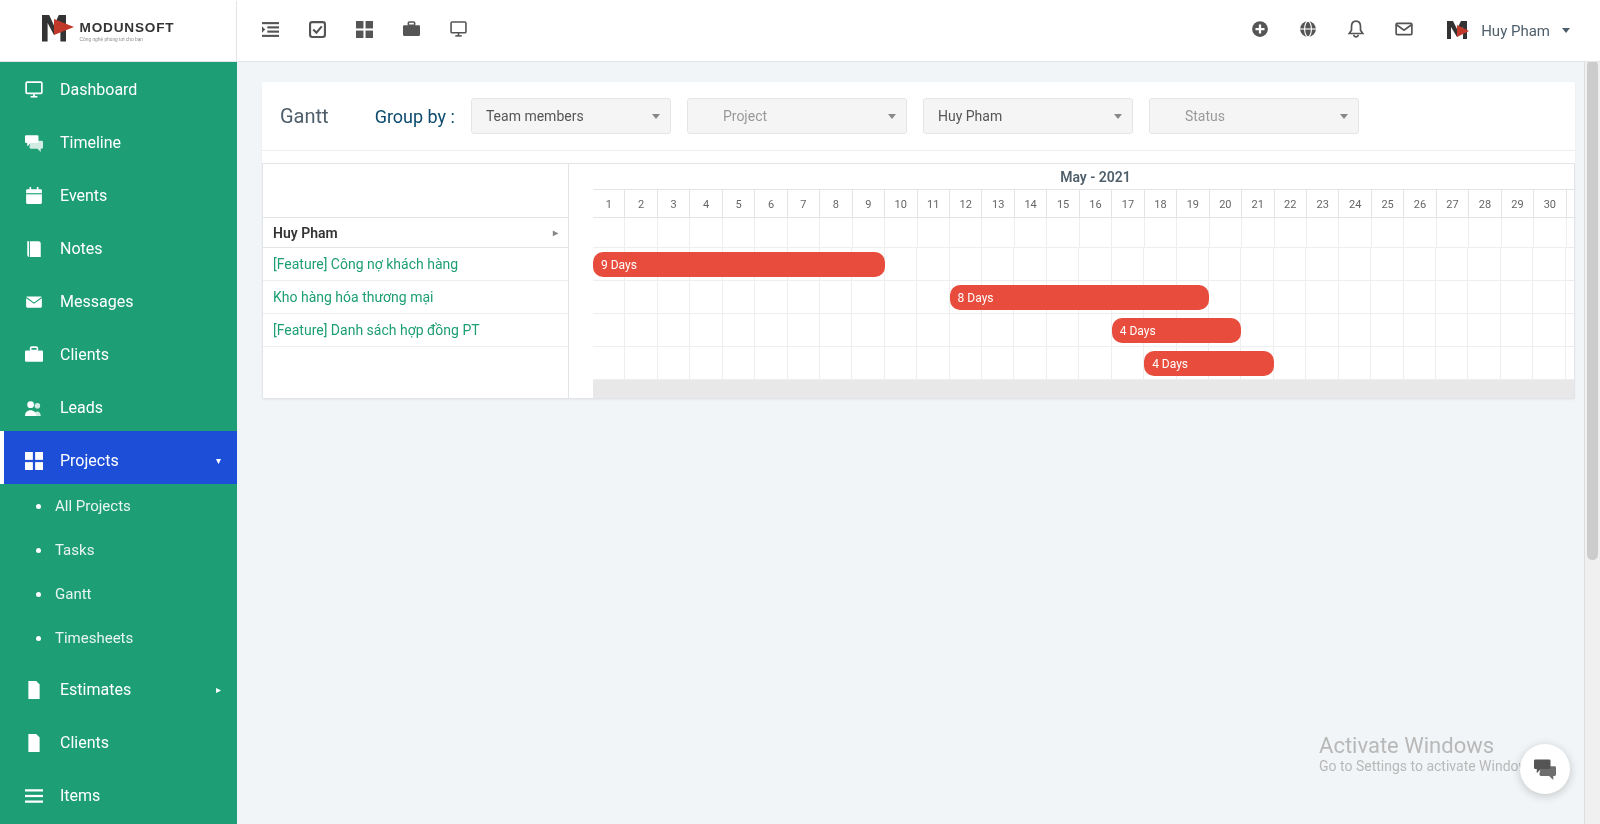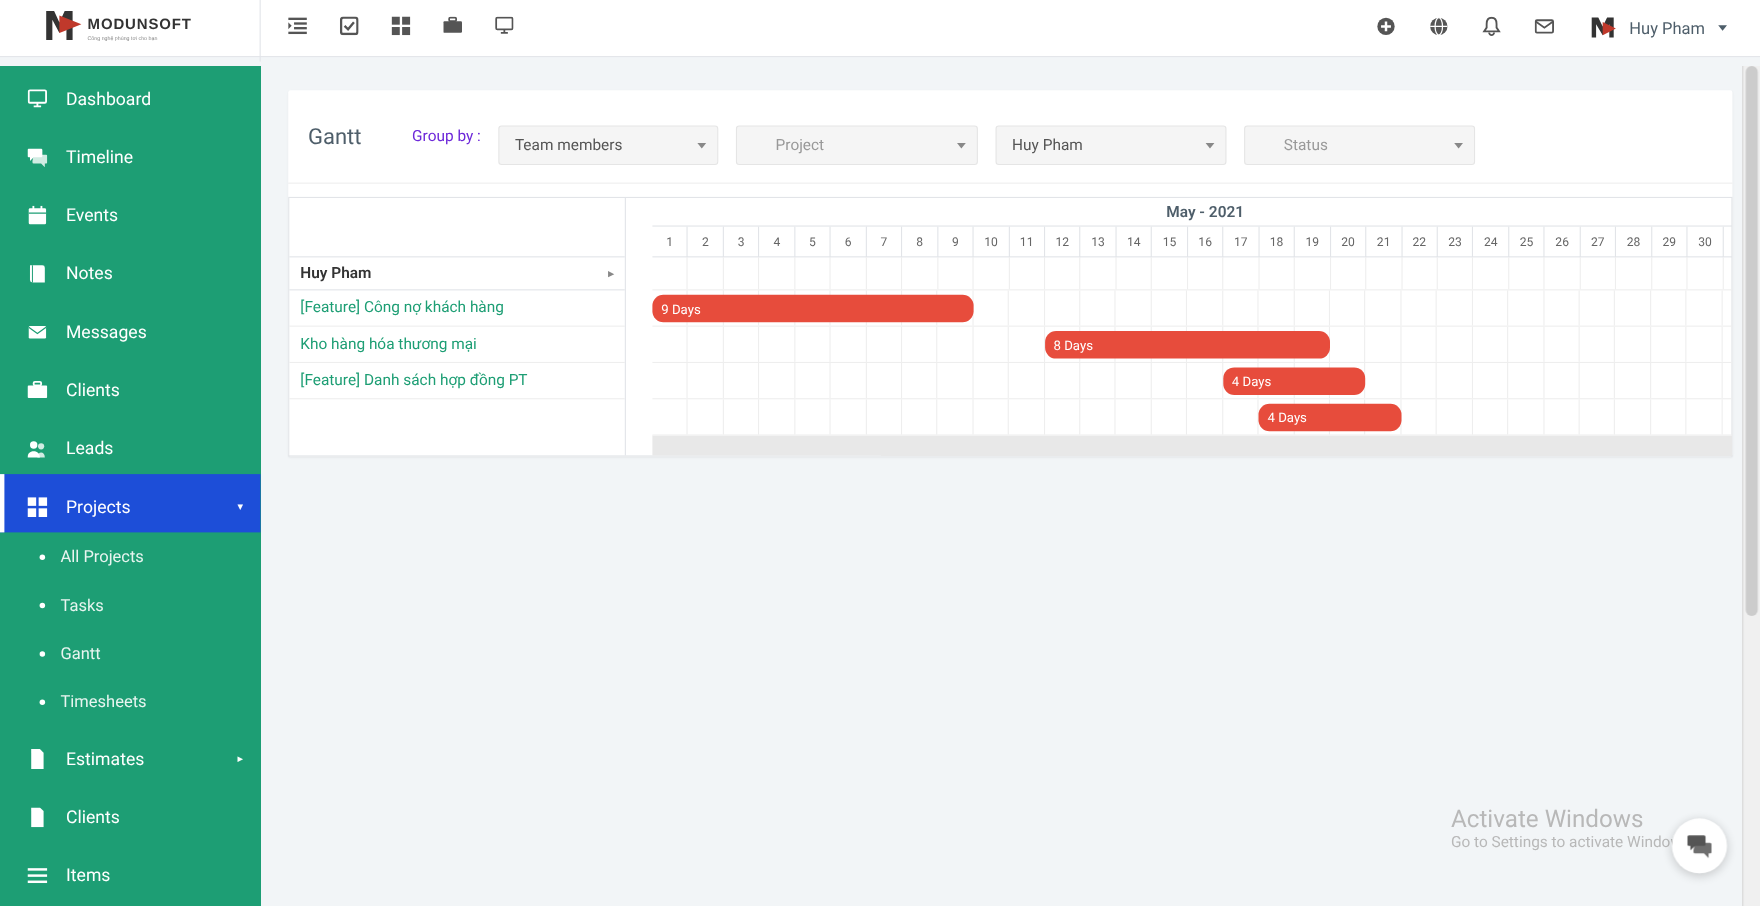--- a/index.html
+++ b/index.html
@@ -1,19 +1,19 @@
 <!DOCTYPE html>
 <html><head>
 <meta charset="utf-8">
 <style>
 * { margin: 0; padding: 0; box-sizing: border-box; }
 body { font-family: -apple-system, BlinkMacSystemFont, "Segoe UI", Roboto, Arial, sans-serif; font-size: 14px; color: #4e5e6a; background: #f2f5f7; overflow: hidden; }
 
 
-.topbar { height: 52px; background: #fff; border-bottom: 1px solid #e2e4e8; display: flex; align-items: center; position: fixed; top: 0; left: 0; right: 0; z-index: 100; }
+.topbar { height: 62px; background: #fff; border-bottom: 1px solid #e2e4e8; display: flex; align-items: center; position: fixed; top: 0; left: 0; right: 0; z-index: 100; }
 .logo-box { width: 237px; height: 60px; display: flex; align-items: center; justify-content: center; border-right: 1px solid #e2e4e8; }
 .logo-box svg { height: 42px; }
 .topbar-left { display: flex; align-items: center; gap: 30px; padding-left: 25px; }
 .topbar-left span { color: #555; cursor: pointer; }
 .topbar-right { margin-left: auto; display: flex; align-items: center; gap: 30px; padding-right: 30px; }
 .topbar-right span.ticon { color: #555; cursor: pointer; font-size: 16px; }
 .user-menu { display: flex; align-items: center; gap: 10px; cursor: pointer; font-size: 15px; color: #4e5e6a; }
 .user-menu .avatar { width: 28px; height: 28px; }
 .caret { display: inline-block; width: 0; height: 0; border-left: 4px solid transparent; border-right: 4px solid transparent; border-top: 5px solid #4e5e6a; margin-left: 2px; }
 
@@ -27,22 +27,22 @@
 .nav-item .chev { margin-left: auto; font-size: 10px; }
 .sub-item { display: flex; align-items: center; gap: 14px; padding: 13px 16px 13px 36px; font-size: 15px; cursor: pointer; color: #e8f5f0; }
 .sub-item .dot { width: 5px; height: 5px; border-radius: 50%; background: #fff; flex-shrink: 0; }
 .nav-icon { width: 20px; display: inline-flex; justify-content: center; font-size: 16px; }
 
 
 .main { margin-left: 237px; padding: 22px 25px; height: calc(100vh - 60px); margin-top: 60px; overflow: auto; position: relative; }
 .card { background: #fff; border-radius: 2px; box-shadow: 0 1px 2px rgba(0,0,0,0.05); }
 .card-header { display: flex; align-items: center; padding: 16px 18px; gap: 16px; border-bottom: 1px solid #eee; }
 .card-title { font-size: 20px; color: #4e5e6a; margin-right: 30px; }
-.group-label { font-size: 14px; color: #6d28d9; }
-.select { position: relative; background: #f5f5f5; border: 1px solid #e5e5e5; border-radius: 3px; height: 36px; display: flex; align-items: center; padding: 0 28px 0 14px; min-width: 200px; font-size: 14px; color: #555; cursor: pointer; margin-top: 16px; }
+.group-label { font-size: 18px; color: #0c4a6e; }
+.select { position: relative; background: #f5f5f5; border: 1px solid #e5e5e5; border-radius: 3px; height: 36px; display: flex; align-items: center; padding: 0 28px 0 14px; min-width: 200px; font-size: 14px; color: #555; cursor: pointer; }
 .select.placeholder { color: #999; padding-left: 35px; }
 .select .tri { position: absolute; right: 10px; width: 0; height: 0; border-left: 4px solid transparent; border-right: 4px solid transparent; border-top: 5px solid #888; }
 .gantt { display: flex; border: 1px solid #e2e4e8; margin: 0; }
 .gantt-left { width: 306px; flex-shrink: 0; border-right: 1px solid #e2e4e8; }
 .gantt-right { flex: 1; overflow-x: auto; position: relative; }
 .gantt-right-inner { width: 920px; min-width: 100%; margin-left: 24px; }
 .gh-row { height: 54px; border-bottom: 1px solid #e2e4e8; }
 .gh-month { height: 26px; display: flex; align-items: center; justify-content: center; font-size: 14px; font-weight: 600; border-bottom: 1px solid #e2e4e8; }
 .gh-days { height: 28px; display: flex; }
 .gh-day { flex: 1; display: flex; align-items: center; justify-content: center; font-size: 11px; color: #666; border-right: 1px solid #e2e4e8; }

